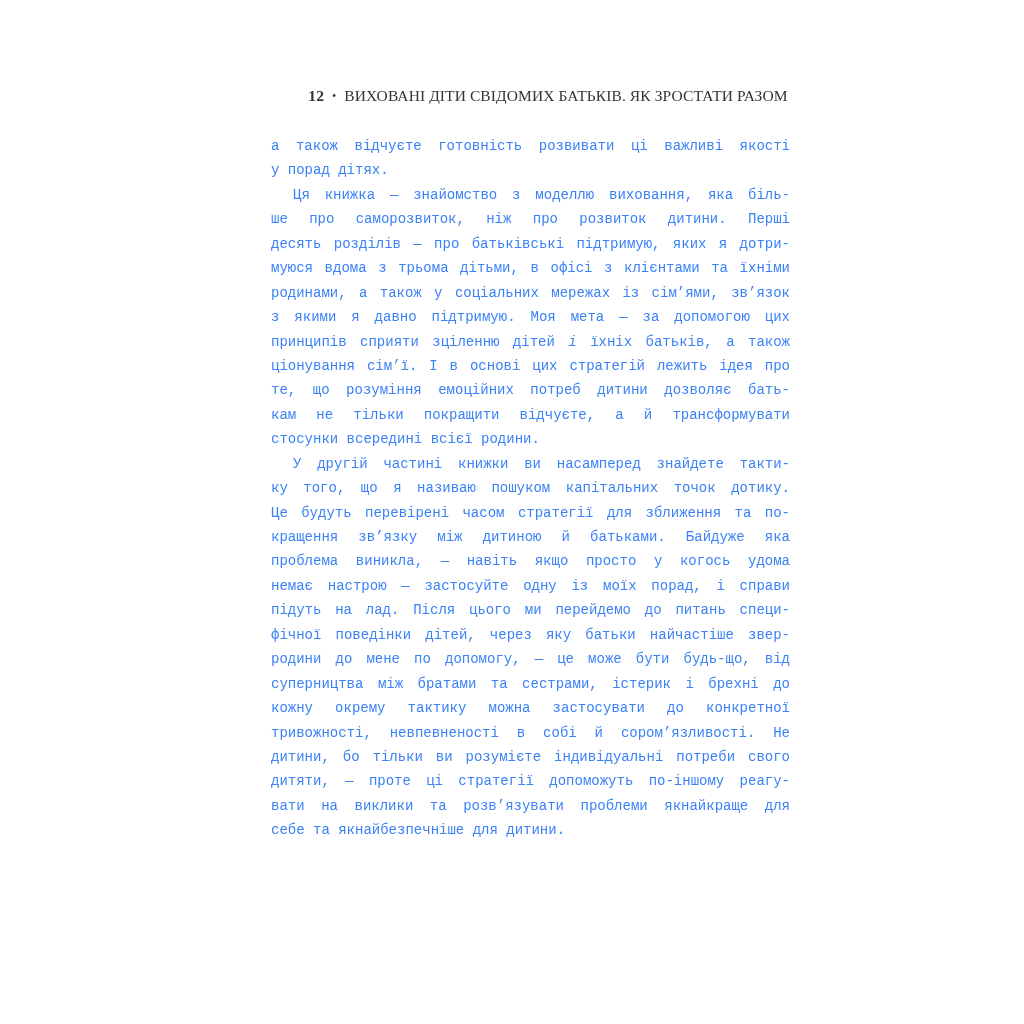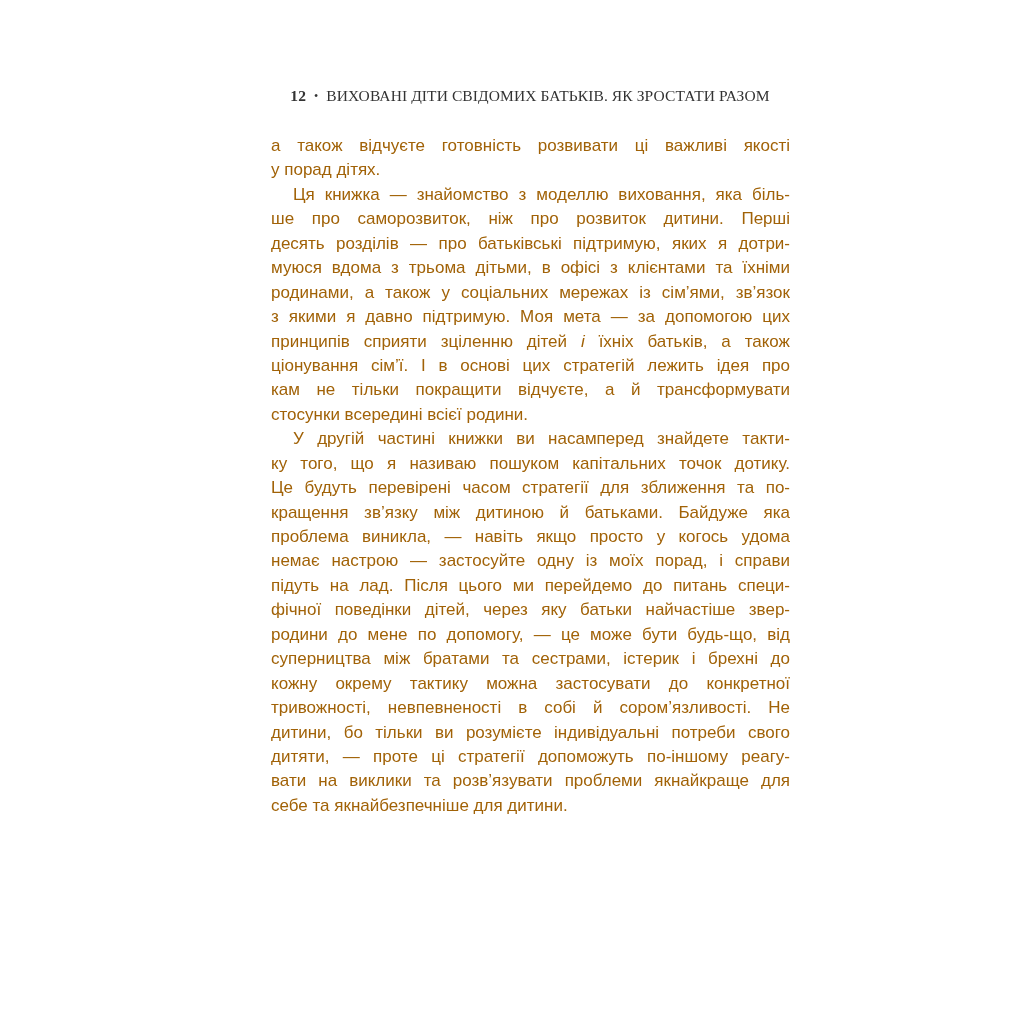--- a/index.html
+++ b/index.html
@@ -19,21 +19,21 @@
     position: absolute;
     left: 0;
     top: 0;
     width: 1024px;
     height: 1024px;
     background: #ffffff;
   }
   .running-head {
     position: absolute;
     top: 87px;
-    left: 272px;
+    left: 290px;
     width: 516px;
     text-align: center;
     font-family: "Liberation Serif", "DejaVu Serif", serif;
     font-size: 15.5px;
     letter-spacing: 0.1px;
     color: #333;
     white-space: nowrap;
   }
   .running-head .page-num {
     font-weight: bold;
@@ -45,23 +45,23 @@
   }
   .body-text {
     position: absolute;
     top: 134px;
     left: 271px;
     width: 519px;
   }
   .line {
     height: 24.45px;
     line-height: 24.45px;
-    font-family: Liberation Sans, sans-serif;
-    font-size: 17px;
-    color: #a16207;
+    font-family: Liberation Mono, monospace;
+    font-size: 14px;
+    color: #3b82f6;
     text-align: justify;
     text-align-last: justify;
     white-space: nowrap;
     overflow: visible;
   }
   .line.last {
     text-align-last: left;
   }
   .line.indent {
     padding-left: 22px;
@@ -88,20 +88,21 @@
 
     <div>
       <div class="line indent">Ця книжка — знайомство з моделлю виховання, яка біль-</div>
       <div class="line">ше про саморозвиток, ніж про розвиток дитини. Перші</div>
       <div class="line">десять розділів — про батьківські підтримую, яких я дотри-</div>
       <div class="line">муюся вдома з трьома дітьми, в офісі з клієнтами та їхніми</div>
       <div class="line">родинами, а також у соціальних мережах із сім’ями, зв’язок</div>
       <div class="line">з якими я давно підтримую. Моя мета — за допомогою цих</div>
       <div class="line"><span>принципів сприяти зціленню дітей</span> <span class="it">і</span> <span>їхніх батьків, а також</span></div>
       <div class="line">ціонування сім’ї. І в основі цих стратегій лежить ідея про</div>
+      <div class="line">те, що розуміння емоційних потреб дитини дозволяє бать-</div>
       <div class="line">кам не тільки покращити відчуєте, а й трансформувати</div>
       <div class="line last">стосунки всередині всієї родини.</div>
     </div>
 
     <div>
       <div class="line indent">У другій частині книжки ви насамперед знайдете такти-</div>
       <div class="line">ку того, що я називаю пошуком капітальних точок дотику.</div>
       <div class="line">Це будуть перевірені часом стратегії для зближення та по-</div>
       <div class="line">кращення зв’язку між дитиною й батьками. Байдуже яка</div>
       <div class="line">проблема виникла, — навіть якщо просто у когось удома</div>

